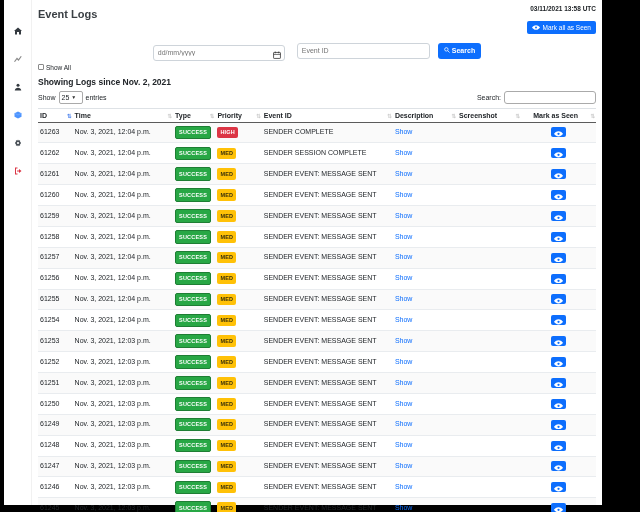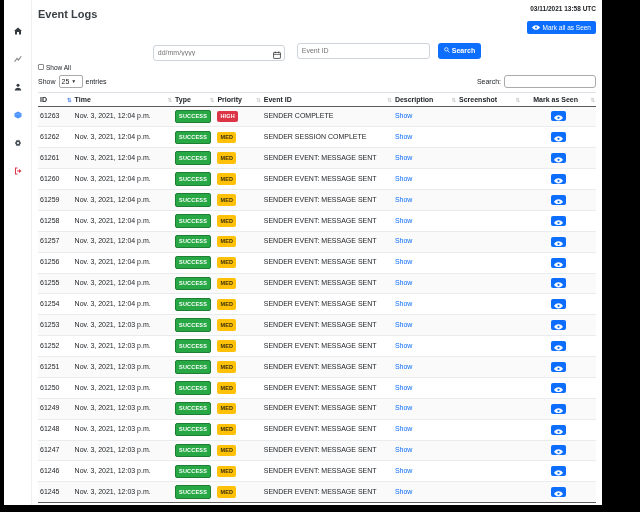--- a/index.html
+++ b/index.html
@@ -177,20 +177,21 @@
         </span>
         <span>Search</span>
       </button>
     </div>
 
     <div class="show-all">
       <span class="cb"></span>
       <span>Show All</span>
     </div>
 
+    <div class="subtitle">Showing Logs since Nov. 2, 2021</div>
 
     <div class="controls-row">
       <div class="show-entries">
         <span>Show</span>
         <span class="entries-select">
           <span>25</span>
           <span class="caret">▼</span>
         </span>
         <span>entries</span>
       </div>

